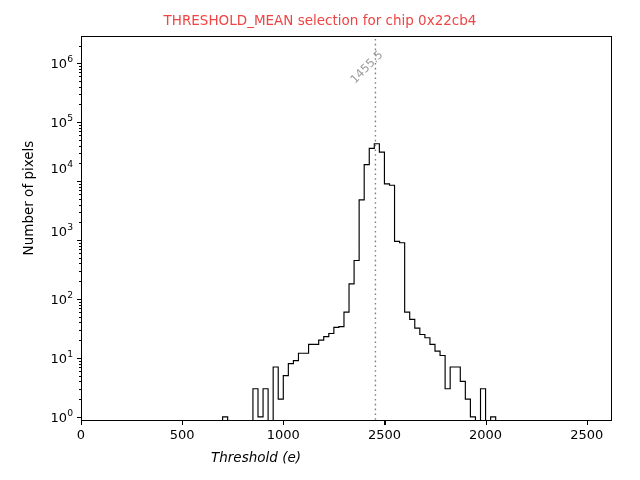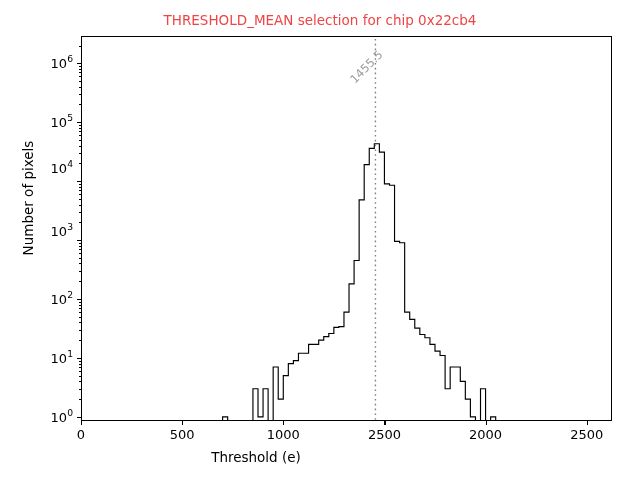--- a/index.html
+++ b/index.html
@@ -89,20 +89,21 @@
     line-height: 0;
   }
   #xaxis-label {
     position: absolute;
     left: 0;
     top: 449px;
     width: 512px;
     text-align: center;
     font-size: 13.5px;
     color: #000000;
+    font-style: italic;
   }
   #yaxis-label {
     position: absolute;
     left: -92px;
     top: 190px;
     width: 240px;
     text-align: center;
     font-size: 13.5px;
     color: #000000;
     transform: rotate(-90deg);

